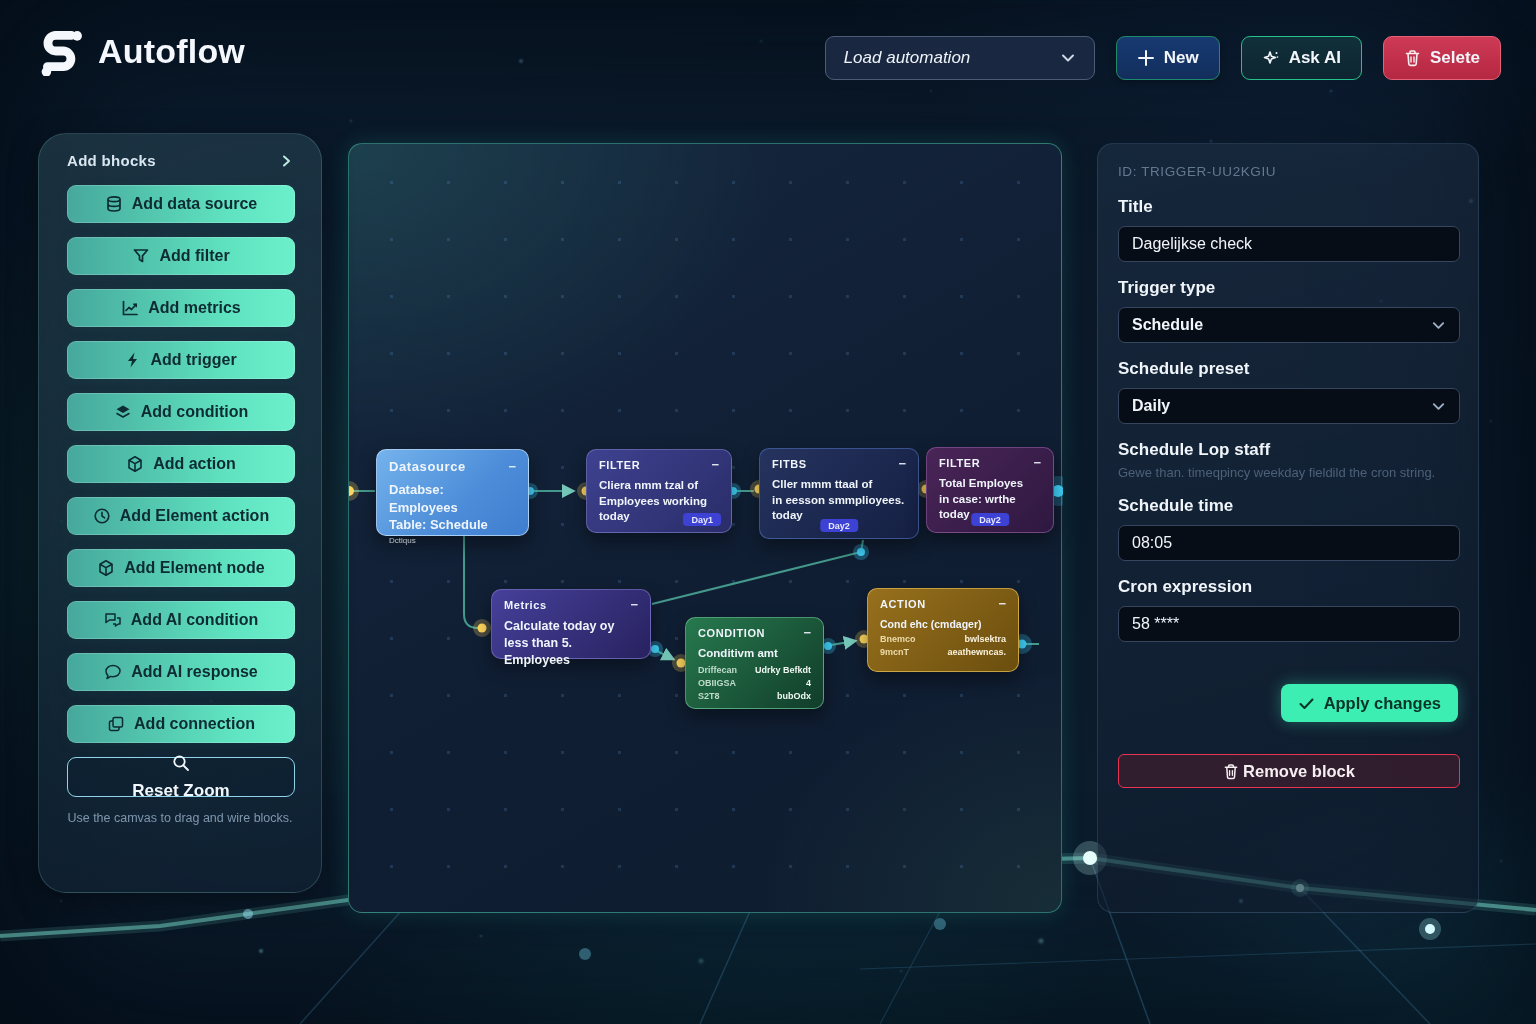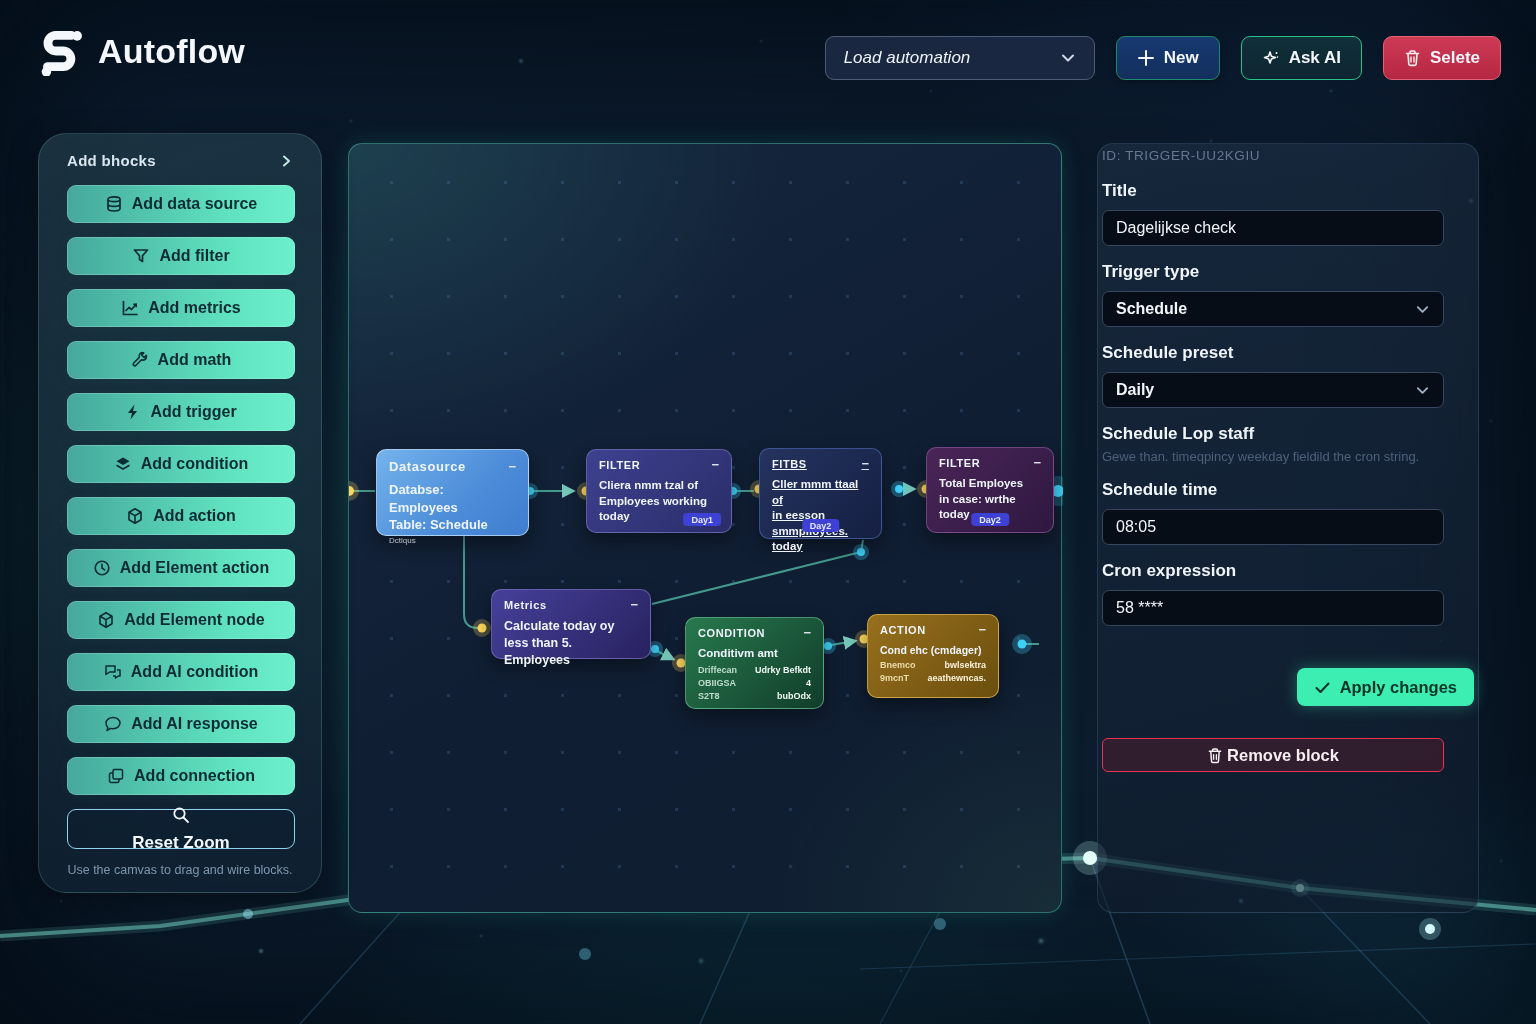--- a/index.html
+++ b/index.html
@@ -83,38 +83,38 @@
   .kv { display:flex; justify-content:space-between; font-size:9px; margin-top:3px; font-weight:600; }
 
   .n-datasource { left:27px; top:305px; width:153px; height:87px;
     background:linear-gradient(135deg,#74b3ec 0%, #4c8cd8 60%, #3f7ecf 100%);
     border:1px solid rgba(230,245,255,0.55); }
   .n-datasource .node-title { font-size:13px; }
   .n-datasource .node-line { font-size:13px; }
   .n-datasource .tiny { font-size:8px; opacity:0.75; font-weight:400; margin-top:2px; }
   .n-filter1 { left:237px; top:305px; width:146px; height:84px;
     background:linear-gradient(135deg,#3e418f 0%, #2a2d68 100%); border:1px solid rgba(150,150,225,0.45); }
-  .n-filter2 { left:410px; top:304px; width:123px; height:91px;
-    background:linear-gradient(135deg,#25335f 0%, #141f42 100%); border:1px solid rgba(100,140,225,0.45);text-decoration:underline; }
+  .n-filter2 { left:410px; top:304px; width:160px; height:91px;
+    background:linear-gradient(135deg,#25335f 0%, #141f42 100%); border:1px solid rgba(100,140,225,0.45); }
   .n-filter3 { left:577px; top:303px; width:128px; height:86px;
     background:linear-gradient(135deg,#4a2558 0%, #2e1840 100%); border:1px solid rgba(200,130,210,0.4); }
   .n-metrics { left:142px; top:445px; width:160px; height:70px;
     background:linear-gradient(135deg,#46409a 0%, #282260 100%); border:1px solid rgba(160,150,235,0.45); }
   .n-metrics .node-line { font-size:12.5px; }
   .n-condition { left:336px; top:473px; width:139px; height:92px;
     background:linear-gradient(135deg,#27794e 0%, #113d2a 100%); border:1px solid rgba(130,225,175,0.5); }
   .n-condition .k { color:#bfdccb; } .n-condition .v { color:#f0f8f2; }
-  .n-action { left:518px; top:470px; width:132px; height:84px;
+  .n-action { left:518px; top:444px; width:152px; height:84px;
     background:linear-gradient(135deg,#97701d 0%, #6b4e0e 100%); border:1px solid rgba(245,205,95,0.6); }
   .n-action .k { color:#ecdcab; } .n-action .v { color:#faf2dc; }
 
   
   .inspector { position:absolute; left:1097px; top:143px; width:382px; height:770px; z-index:4;
     background:linear-gradient(165deg, rgba(38,58,82,0.45), rgba(16,28,46,0.58));
-    border:1px solid rgba(130,170,210,0.18); border-radius:16px; padding:4px; }
+    border:1px solid rgba(130,170,210,0.18); border-radius:16px; padding:20px; }
   .insp-id { color:#64798f; font-size:13.5px; letter-spacing:0.6px; margin-bottom:18px; }
   .insp-label { color:#f0f5fa; font-size:17px; font-weight:600; margin:16px 0 9px; }
   .insp-input { width:342px; height:36px; background:#070d16; border:1px solid #35465e; border-radius:7px;
     color:#f2f6fb; font-size:16px; padding:0 13px; font-family:"Liberation Sans", sans-serif; }
   .insp-select { width:342px; height:36px; background:#070d16; border:1px solid #35465e; border-radius:7px;
     display:flex; align-items:center; justify-content:space-between; padding:0 13px; cursor:pointer; }
   .insp-select span { color:#f2f6fb; font-size:16px; font-weight:600; }
   .insp-help { color:#4c6078; font-size:13px; margin:2px 0 4px; }
   .apply-row { display:flex; justify-content:flex-end; margin-top:42px; }
   .btn-apply { height:38px; padding:0 17px; background:#3deeb2; border-radius:8px; border:none;
@@ -239,28 +239,20 @@
         <svg width="18" height="18" viewBox="0 0 18 18">
             <path d="M2.5 2.5v13H16" fill="none" stroke="#0d2b33" stroke-width="1.7" stroke-linecap="round"></path>
             <path d="M5 11.5l3-3 2.5 2 4.5-5" fill="none" stroke="#0d2b33" stroke-width="1.7" stroke-linecap="round" stroke-linejoin="round"></path>
             <path d="M12.2 5.2h3v3" fill="none" stroke="#0d2b33" stroke-width="1.5"></path>
           </svg>
       </span>
       <span>Add metrics</span>
     </div>
     <div class="side-btn">
       <span class="icon">
-        <svg width="18" height="18" viewBox="0 0 18 18">
-            <path d="M15.5 5.5a3.6 3.6 0 0 1-5 3.3L5 14.3a1.6 1.6 0 0 1-2.3-2.3l5.5-5.5a3.6 3.6 0 0 1 4.6-4.6L10.6 4l2.5 2.5 2.2-2.2c.1.4.2.8.2 1.2z" fill="none" stroke="#0d2b33" stroke-width="1.6" stroke-linejoin="round"></path>
-          </svg>
-      </span>
-      <span>Add math</span>
-    </div>
-    <div class="side-btn">
-      <span class="icon">
         <svg width="16" height="18" viewBox="0 0 16 18">
             <path d="M9.5 1.5L3 10h4l-1.5 6.5L12 8H8z" fill="#0d2b33"></path>
           </svg>
       </span>
       <span>Add trigger</span>
     </div>
     <div class="side-btn">
       <span class="icon">
         <svg width="18" height="18" viewBox="0 0 18 18">
             <path d="M9 2.5l6.5 3.8L9 10 2.5 6.3z" fill="#0d2b33"></path>

